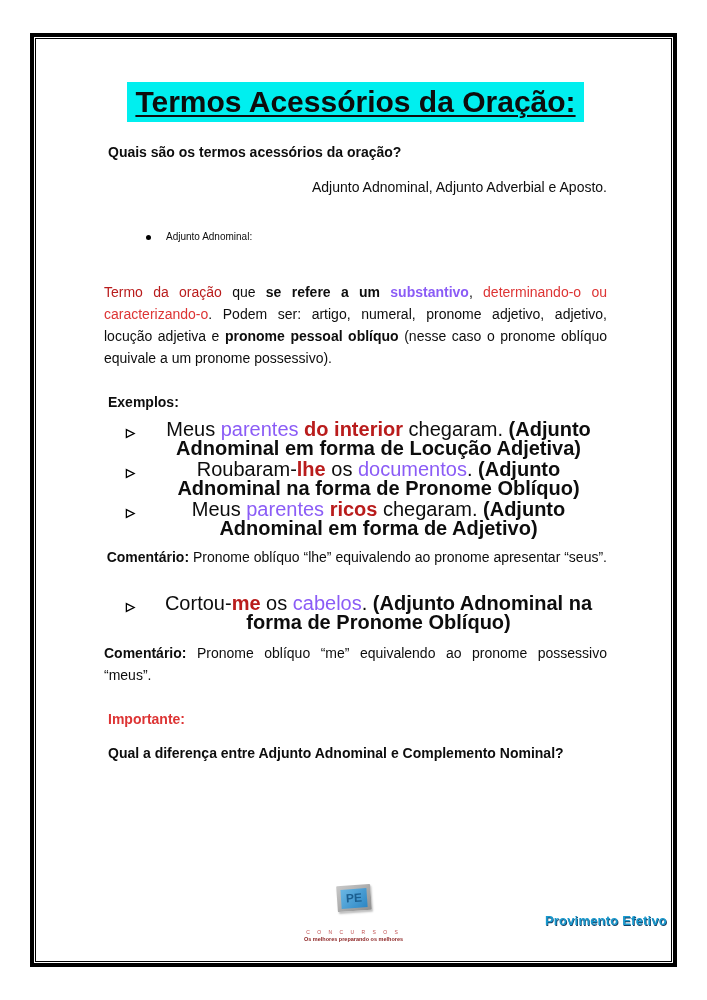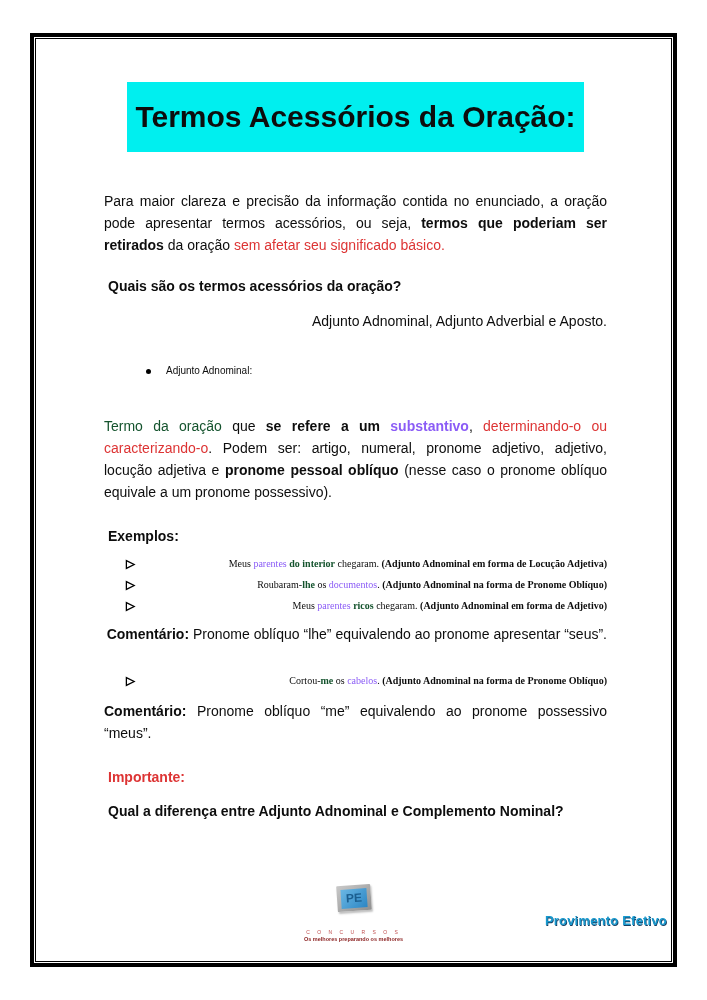--- a/index.html
+++ b/index.html
@@ -14,47 +14,48 @@
   .frame-inner{
     position:absolute;inset:1px;border:1px solid #000;pointer-events:none;
   }
   .content{
     position:absolute;inset:6px;padding:0 60px 0 64px;overflow:hidden;
   }
   .title-wrap{text-align:center;margin-top:39px;}
   .page-title{
     display:inline-block;
     font-size:30px;line-height:34px;font-weight:bold;
-    padding:18px 8px;
+    padding:3px 8px;
+    text-decoration:underline;
     text-decoration-thickness:2px;
     text-underline-offset:3px;
     text-align:center;
   }
   .p{font-size:14px;line-height:22px;margin:0;text-align:justify;}
   .p.left{text-align:right;}
   .b{font-weight:bold;}
   .heading{font-size:14px;line-height:22px;font-weight:bold;margin:4px;}
   .bullet-line{
     position:relative;font-size:10px;line-height:22px;font-weight:normal;
     padding-left:46px;margin:16px;
   }
   .dot{
     position:absolute;left:26px;top:9px;width:5px;height:5px;
     border-radius:50%;background:#000;
   }
   .arrow-list{margin:0;padding:0;list-style:none;}
   .arrow-item{
-    position:relative;font-size:10px;line-height:19px;
-    padding-left:46px;margin:0 0 2px 0;text-align:right;font-family:Liberation Serif, serif;
+    position:relative;font-size:20px;line-height:19px;
+    padding-left:46px;margin:0 0 2px 0;text-align:center;
   }
   .arrow-marker{position:absolute;left:21px;top:3px;}
   
   .red{color:#dd3434;}
   .green{color:#8b5cf6;}
-  .blue{color:#14532d;font-weight:bold;}
+  .blue{color:#b91c1c;font-weight:bold;}
   .blue.nb{font-weight:normal;}
   .green.b,.b.green{font-weight:bold;}
   .logo{
     position:absolute;left:0;right:0;bottom:14px;text-align:center;
   }
   .logo-cube-outer{
     width:34px;height:26px;margin:0 auto 3px;
     background:linear-gradient(145deg,#c9c9c9,#8f8f8f);
     transform:rotate(-4deg);
     display:flex;align-items:center;justify-content:center;
@@ -82,21 +83,20 @@
 <body>
 
 <div class="frame">
   <div class="frame-inner"></div>
   <div class="content">
 
     <div class="title-wrap">
       <span class="page-title" style="background:#00efef">Termos Acessórios da Oração:</span>
     </div>
 
-    <p class="p" style="margin-top:38px"><span>Para maior clareza e precisão da informação contida no enunciado, a oração pode apresentar termos acessórios, ou seja, </span><span class="b">termos que poderiam ser retirados</span><span> da oração </span><span class="red">sem afetar seu significado básico.</span></p>
 
     <p class="heading" style="margin-top:19px">Quais são os termos acessórios da oração?</p>
 
     <p class="p left" style="margin-top:13px">Adjunto Adnominal, Adjunto Adverbial e Aposto.</p>
 
     <div class="bullet-line" style="margin-top:28px">
       <span class="dot"></span>
       <span>Adjunto Adnominal:</span>
     </div>
 

